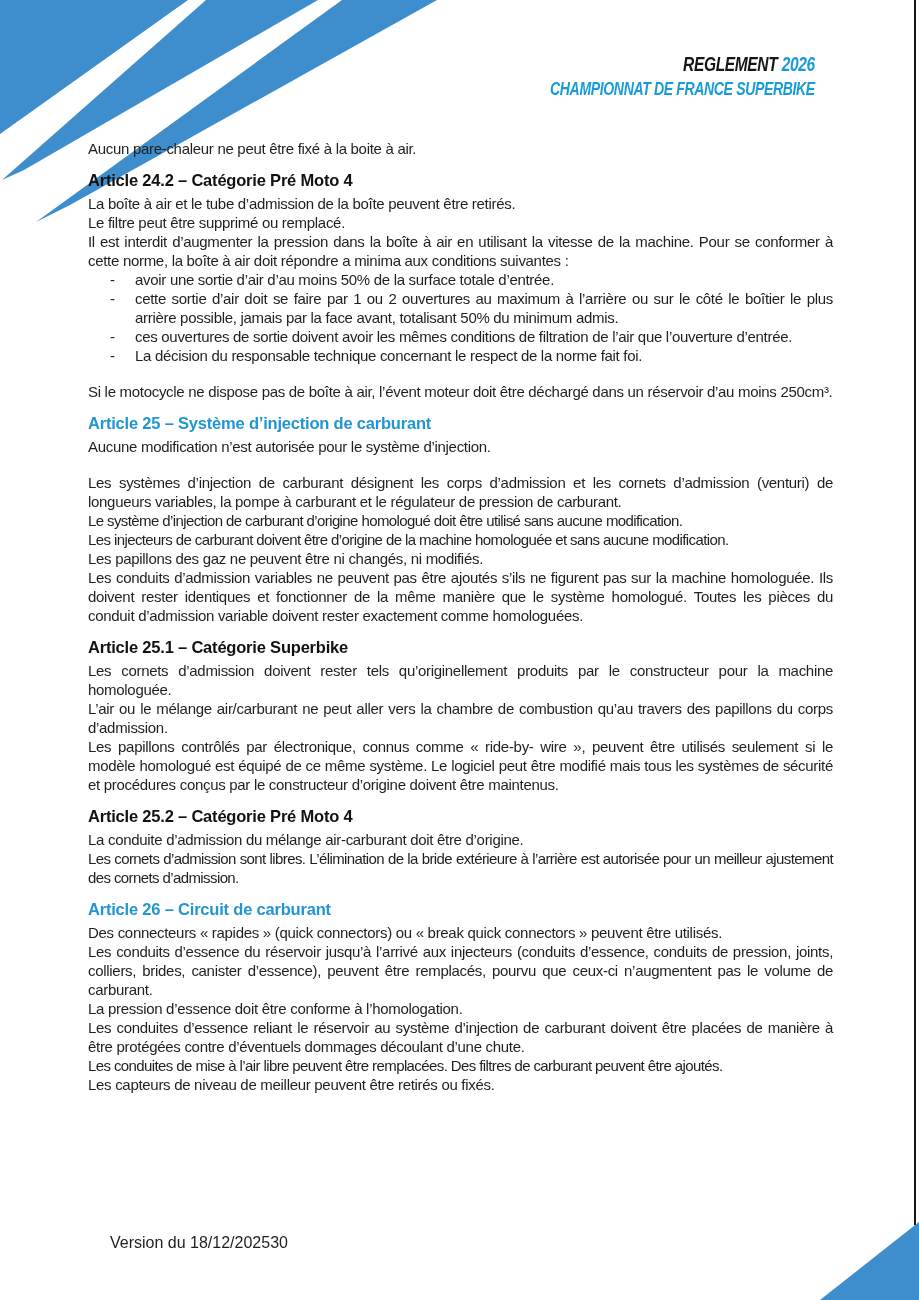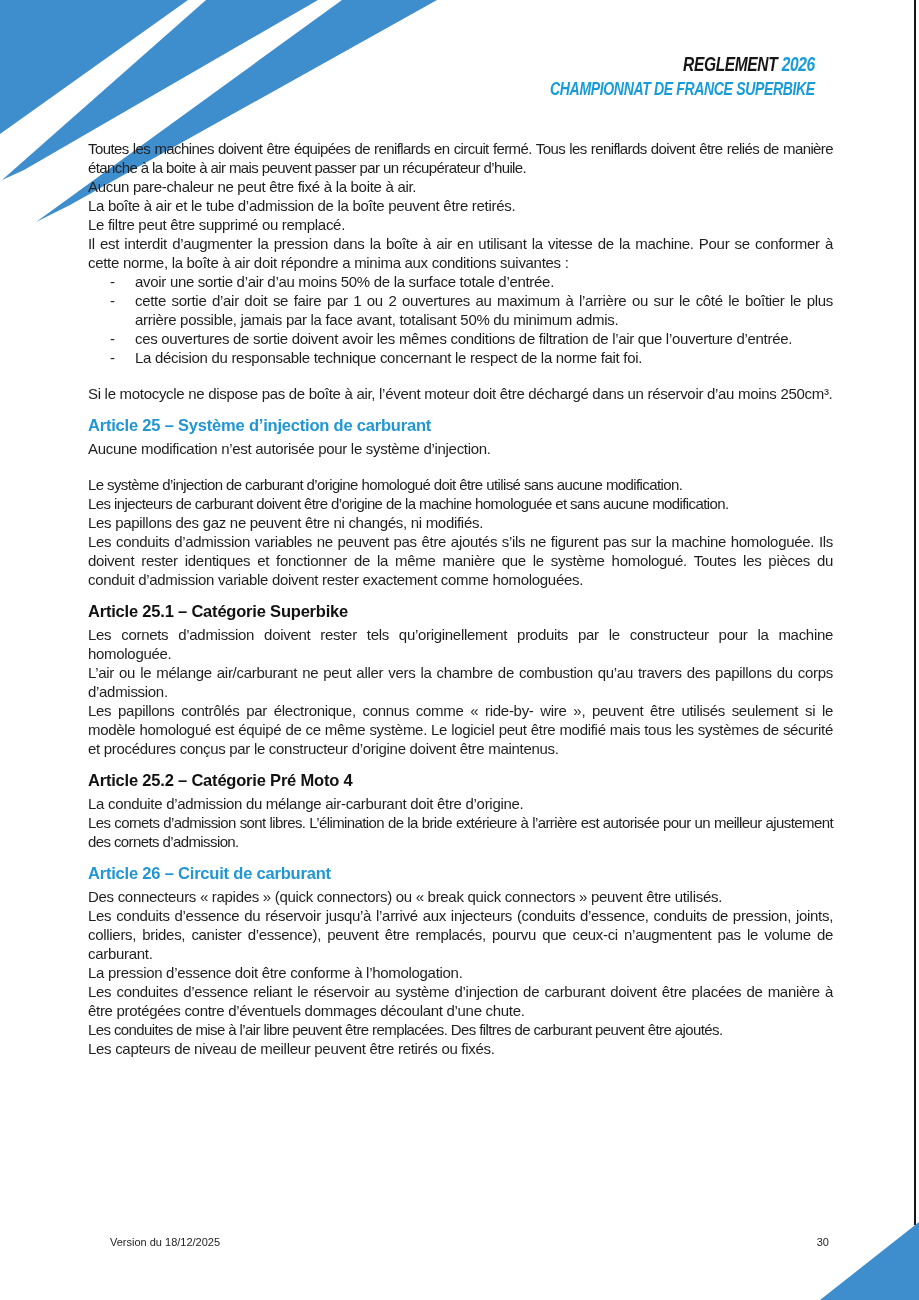--- a/index.html
+++ b/index.html
@@ -42,22 +42,22 @@
   .para.tight{letter-spacing:-0.6px;}
   .heading{font-weight:bold;font-size:16.5px;line-height:20px;margin-top:12px;margin-bottom:4px;letter-spacing:-0.2px;}
   .h-black{color:#111;}
   .h-blue{color:var(--heading-blue);}
   .li{position:relative;padding-left:47px;text-align:justify;}
   .dash{position:absolute;left:22px;}
   .spacer{height:17px;}
   
   .footer{
     position:absolute;left:110px;right:90px;top:1233px;
-    display:flex;justify-content:space-between;
-    font-size:11px;line-height:19px;
+    display:flex;
+    font-size:16px;line-height:19px;
   }
 </style>
 </head>
 <body>
 
 <div class="page">
 
   <svg class="corner-swoosh" viewBox="0 0 450 230" preserveAspectRatio="none" aria-hidden="true">
     <polygon points="0,0 188,0 0,134"></polygon>
     <polygon points="206,0 318,0 24,170 2,180"></polygon>
@@ -71,36 +71,37 @@
   </svg>
 
   <div class="brand">
     <span class="brand-line brand-line1">
       <span class="brand-word">REGLEMENT</span><span class="brand-year">2026</span>
     </span>
     <span class="brand-line brand-line2 brand-sub">CHAMPIONNAT DE FRANCE SUPERBIKE</span>
   </div>
 
   <div class="content">
-      <p class="para just tight">Toutes les machines doivent être équipées de reniflards en circuit fermé. Tous les reniflards doivent être reliés de manière étanche à la boite à air mais peuvent passer par un récupérateur d’huile.</p>
       <p class="para">Aucun pare-chaleur ne peut être fixé à la boite à air.</p>
+      <div class="heading h-black">Article 24.2 – Catégorie Pré Moto 4</div>
       <p class="para">La boîte à air et le tube d’admission de la boîte peuvent être retirés.</p>
       <p class="para">Le filtre peut être supprimé ou remplacé.</p>
       <p class="para just">Il est interdit d’augmenter la pression dans la boîte à air en utilisant la vitesse de la machine. Pour se conformer à cette norme, la boîte à air doit répondre a minima aux conditions suivantes :</p>
       <div>
         <div class="li"><span class="dash">-</span><span class="li-text">avoir une sortie d’air d’au moins 50% de la surface totale d’entrée.</span></div>
         <div class="li"><span class="dash">-</span><span class="li-text">cette sortie d’air doit se faire par 1 ou 2 ouvertures au maximum à l’arrière ou sur le côté le boîtier le plus arrière possible, jamais par la face avant, totalisant 50% du minimum admis.</span></div>
         <div class="li"><span class="dash">-</span><span class="li-text">ces ouvertures de sortie doivent avoir les mêmes conditions de filtration de l’air que l’ouverture d’entrée.</span></div>
         <div class="li"><span class="dash">-</span><span class="li-text">La décision du responsable technique concernant le respect de la norme fait foi.</span></div>
       </div>
       <div class="spacer"></div>
       <p class="para just">Si le motocycle ne dispose pas de boîte à air, l’évent moteur doit être déchargé dans un réservoir d’au moins 250cm³.</p>
       <div class="heading h-blue">Article 25 – Système d’injection de carburant</div>
       <p class="para">Aucune modification n’est autorisée pour le système d’injection.</p>
       <div class="spacer"></div>
+      <p class="para just">Les systèmes d’injection de carburant désignent les corps d’admission et les cornets d’admission (venturi) de longueurs variables, la pompe à carburant et le régulateur de pression de carburant.</p>
       <p class="para tight">Le système d’injection de carburant d’origine homologué doit être utilisé sans aucune modification.</p>
       <p class="para tight">Les injecteurs de carburant doivent être d’origine de la machine homologuée et sans aucune modification.</p>
       <p class="para">Les papillons des gaz ne peuvent être ni changés, ni modifiés.</p>
       <p class="para just">Les conduits d’admission variables ne peuvent pas être ajoutés s’ils ne figurent pas sur la machine homologuée. Ils doivent rester identiques et fonctionner de la même manière que le système homologué. Toutes les pièces du conduit d’admission variable doivent rester exactement comme homologuées.</p>
       <div class="heading h-black">Article 25.1 – Catégorie Superbike</div>
       <p class="para just">Les cornets d’admission doivent rester tels qu’originellement produits par le constructeur pour la machine homologuée.</p>
       <p class="para just">L’air ou le mélange air/carburant ne peut aller vers la chambre de combustion qu’au travers des papillons du corps d’admission.</p>
       <p class="para just">Les papillons contrôlés par électronique, connus comme « ride-by- wire », peuvent être utilisés seulement si le modèle homologué est équipé de ce même système. Le logiciel peut être modifié mais tous les systèmes de sécurité et procédures conçus par le constructeur d’origine doivent être maintenus.</p>
       <div class="heading h-black">Article 25.2 – Catégorie Pré Moto 4</div>
       <p class="para">La conduite d’admission du mélange air-carburant doit être d’origine.</p>

